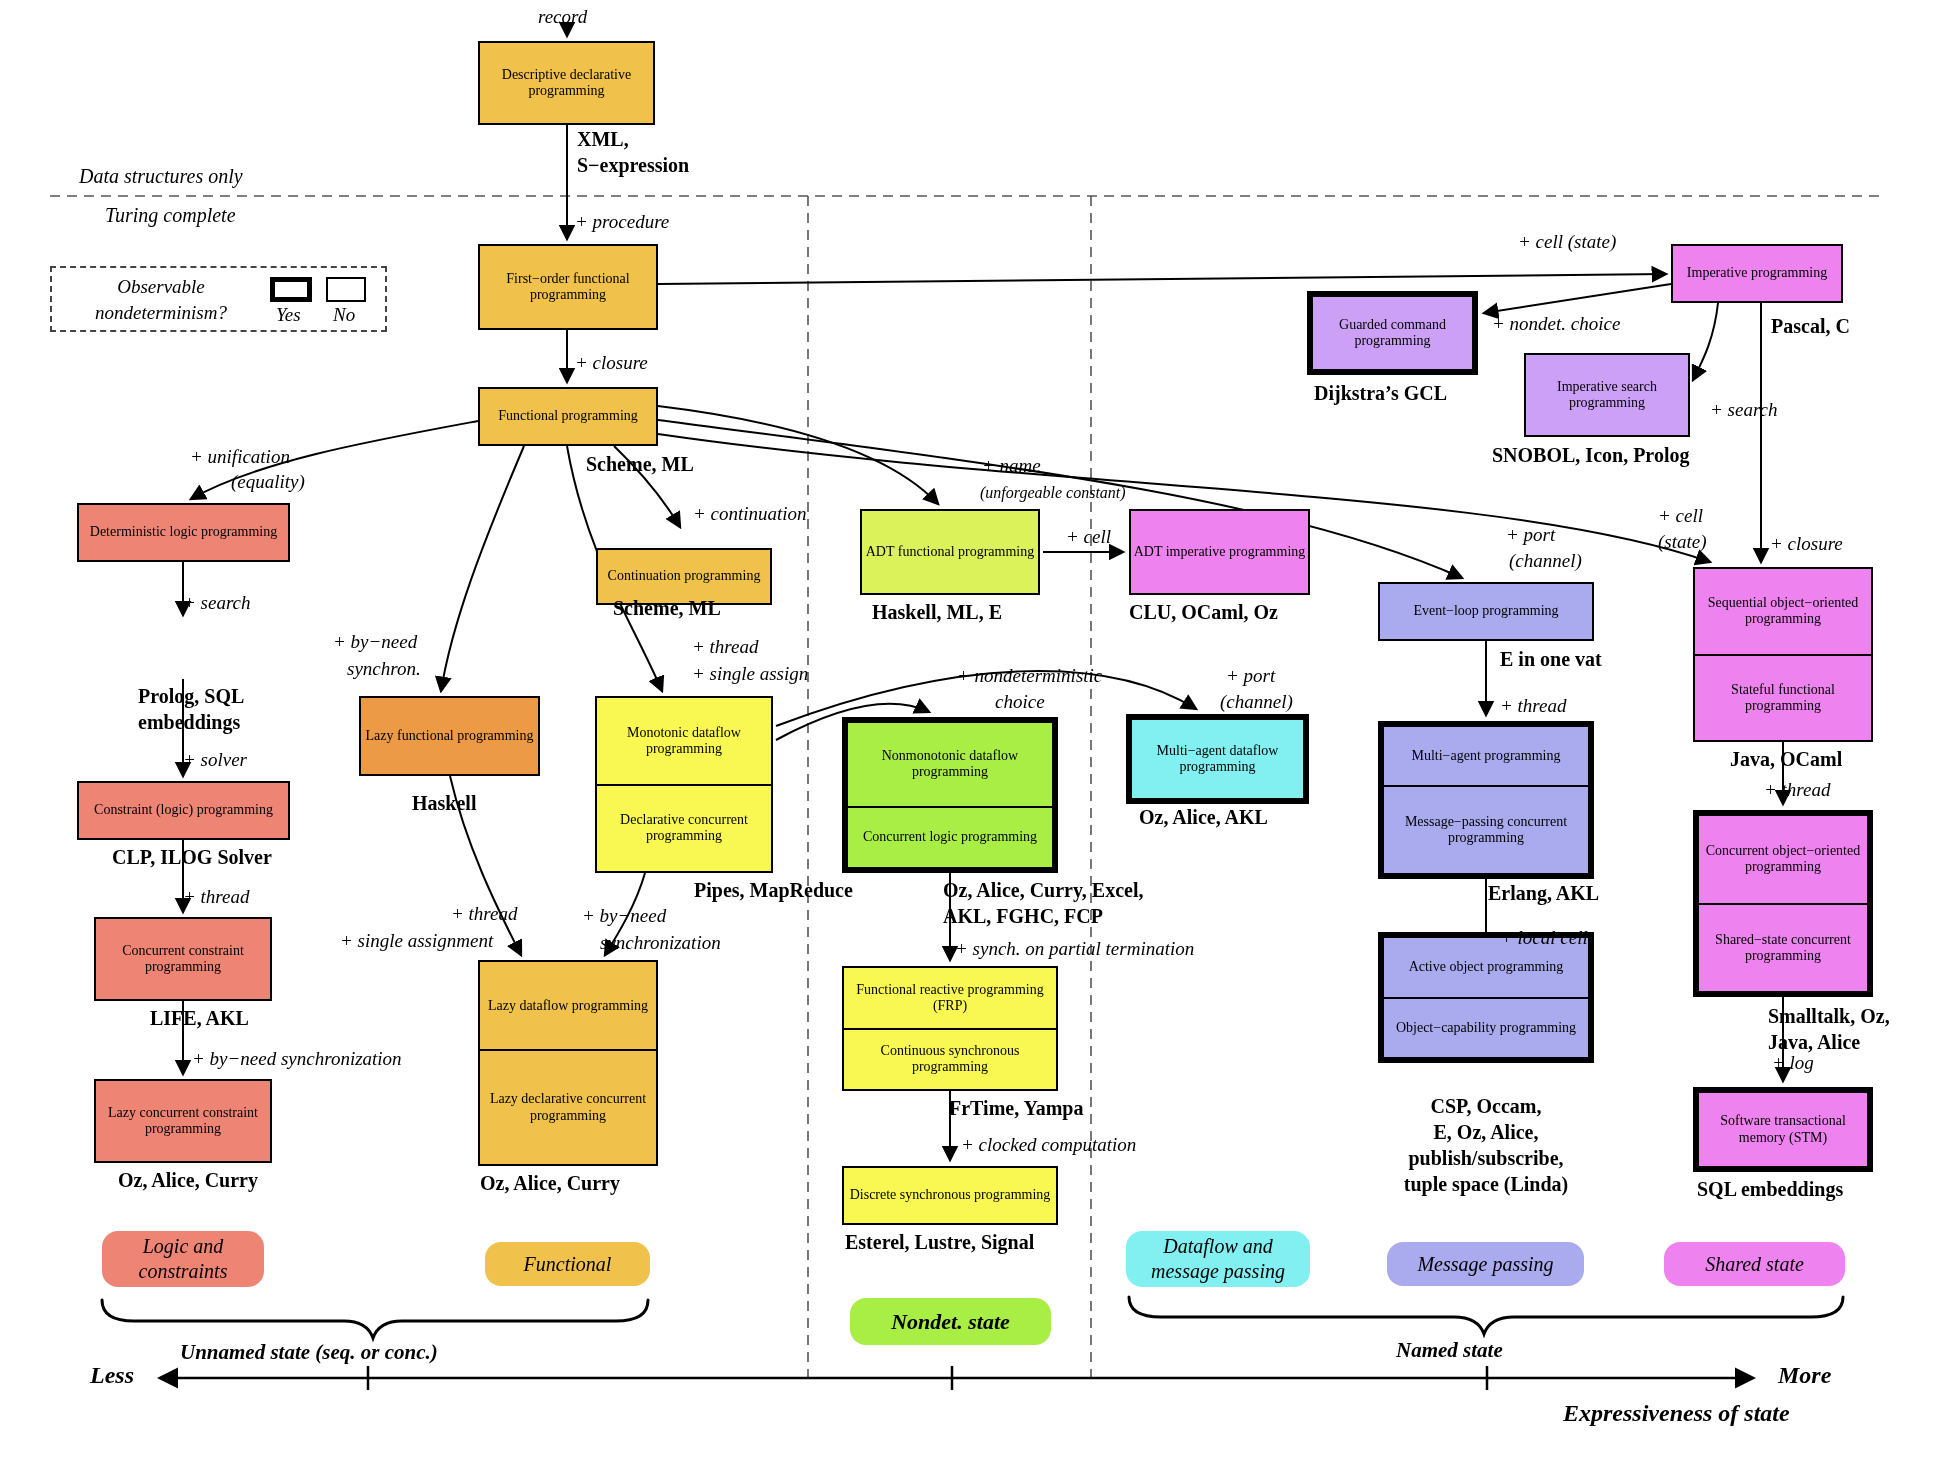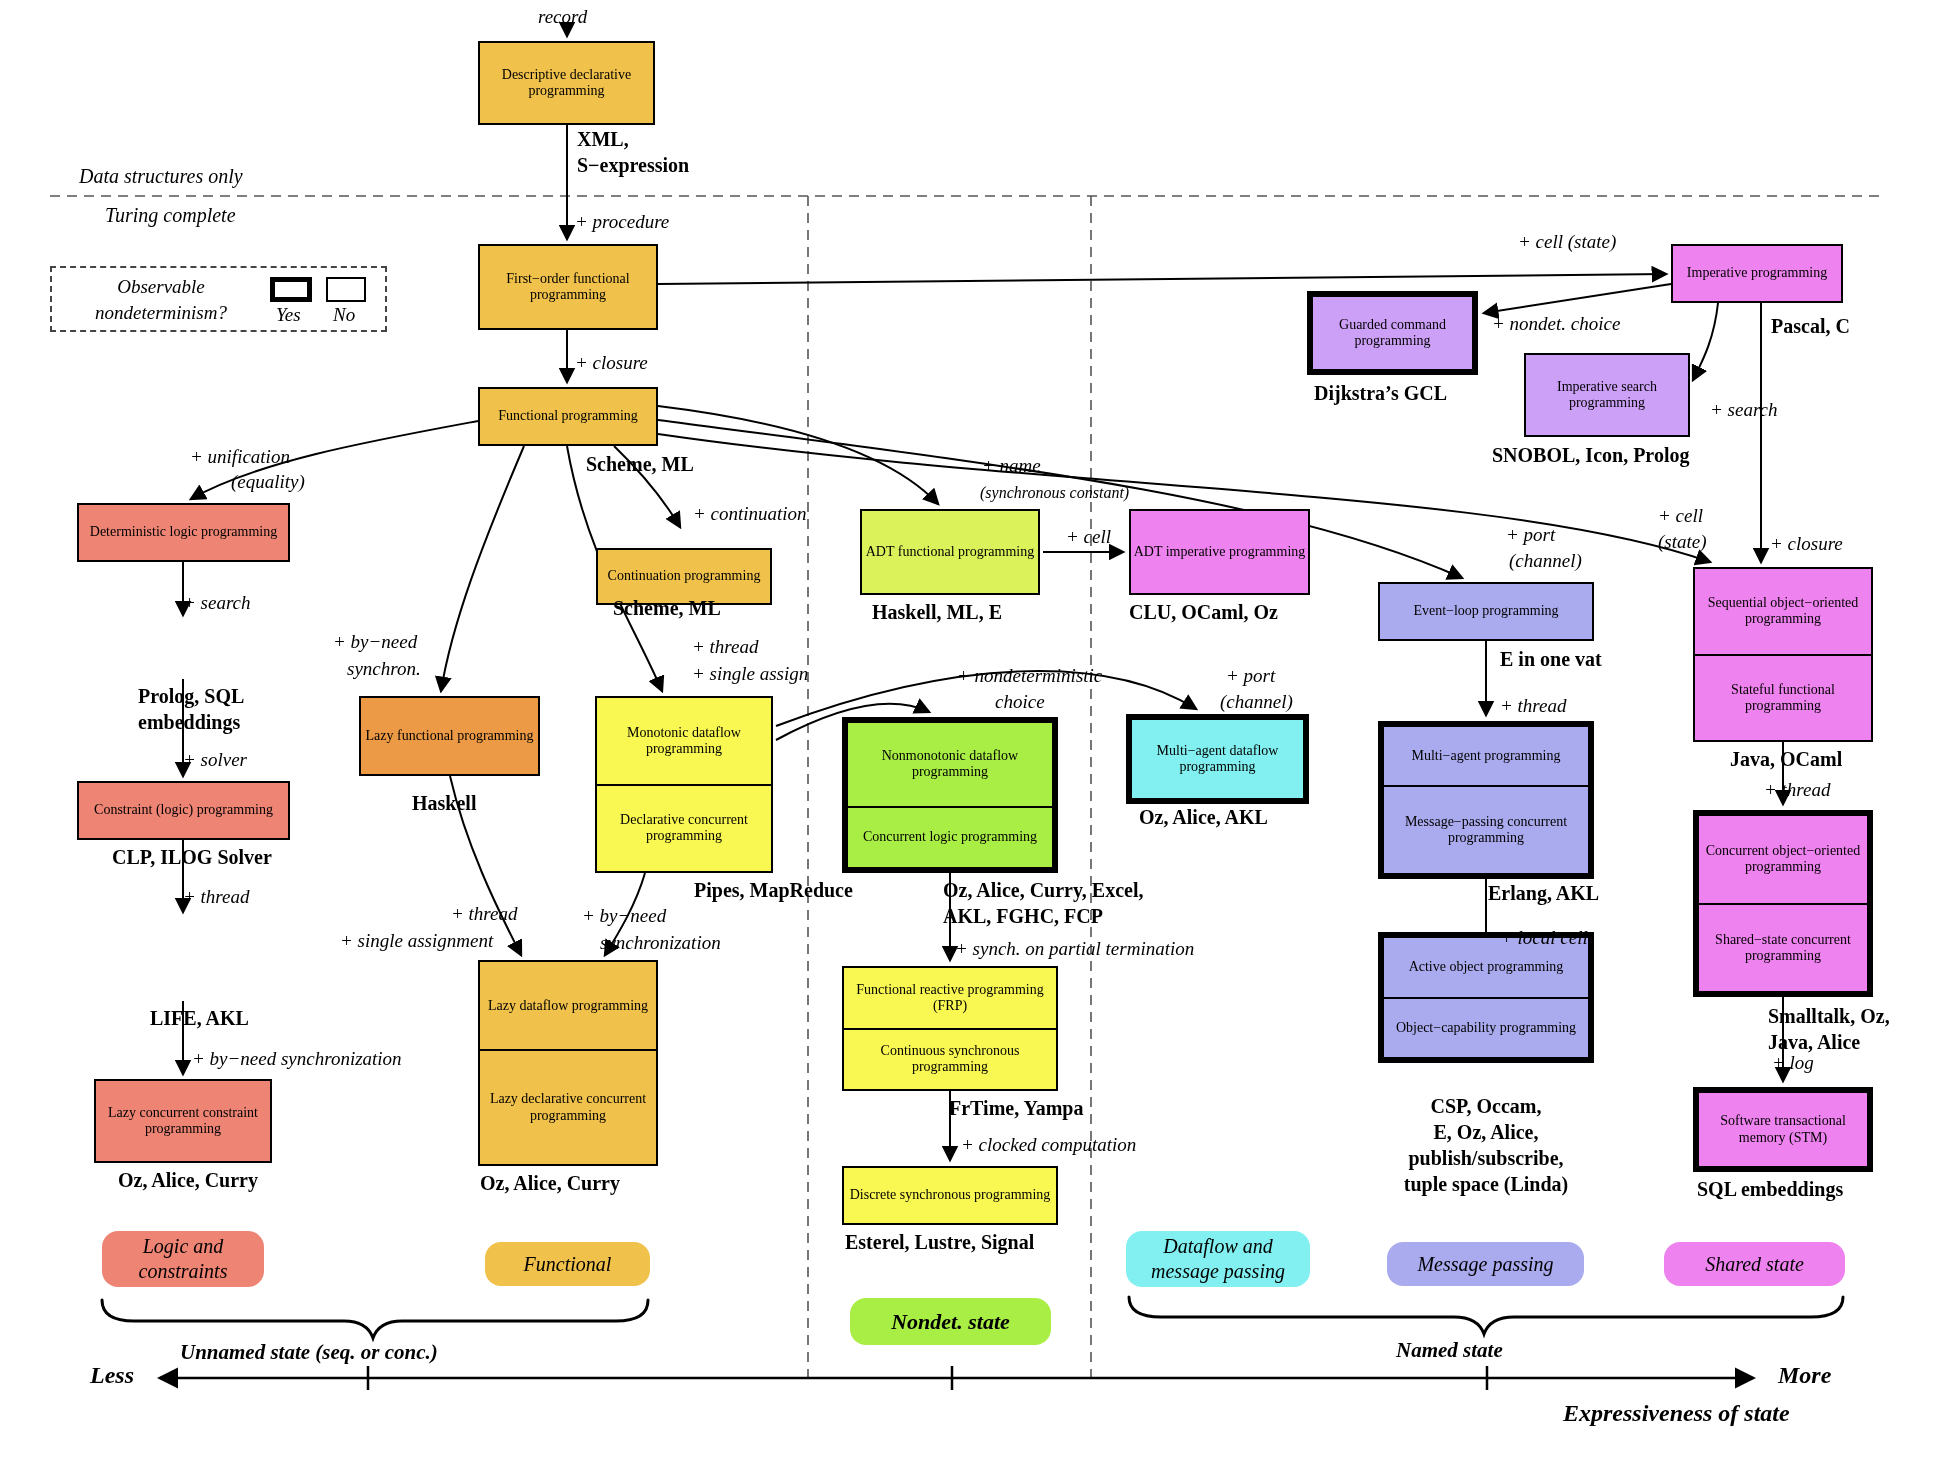--- a/index.html
+++ b/index.html
@@ -116,20 +116,23 @@
   <div class="pbox c-gold" style="left:596px;top:548px;width:176px;height:57px">
       <span>Continuation programming</span>
     </div>
 
   <div class="pbox c-salmon" style="left:77px;top:503px;width:213px;height:59px">
       <span>Deterministic logic programming</span>
     </div>
   <div class="pbox c-salmon" style="left:77px;top:781px;width:213px;height:59px">
       <span>Constraint (logic) programming</span>
     </div>
+  <div class="pbox c-salmon" style="left:94px;top:917px;width:178px;height:84px">
+      <span>Concurrent constraint programming</span>
+    </div>
   <div class="pbox c-salmon" style="left:94px;top:1079px;width:178px;height:84px">
       <span>Lazy concurrent constraint programming</span>
     </div>
 
   <div class="pbox c-orange" style="left:359px;top:696px;width:181px;height:80px">
       <span>Lazy functional programming</span>
     </div>
 
   <div class="pbox split c-yellow" style="left:595px;top:696px;width:178px;height:177px">
     <div class="sec">Monotonic dataflow programming</div>
@@ -215,21 +218,21 @@
   <div class="lab" style="left:183px;top:590px">+ search</div>
   <div class="lab" style="left:183px;top:747px">+ solver</div>
   <div class="lab" style="left:183px;top:884px">+ thread</div>
   <div class="lab" style="left:192px;top:1046px">+ by−need synchronization</div>
   <div class="lab" style="left:693px;top:501px">+ continuation</div>
   <div class="lab" style="left:333px;top:629px">+ by−need</div>
   <div class="lab" style="left:347px;top:656px">synchron.</div>
   <div class="lab" style="left:692px;top:634px">+ thread</div>
   <div class="lab" style="left:692px;top:661px">+ single assign</div>
   <div class="lab" style="left:982px;top:453px">+ name</div>
-  <div class="lab small" style="left:980px;top:482px">(synchronous constant)</div>
+  <div class="lab small" style="left:980px;top:482px">(unforgeable constant)</div>
   <div class="lab" style="left:1066px;top:524px">+ cell</div>
   <div class="lab" style="left:957px;top:663px">+ nondeterministic</div>
   <div class="lab" style="left:995px;top:689px">choice</div>
   <div class="lab" style="left:1226px;top:663px">+ port</div>
   <div class="lab" style="left:1220px;top:689px">(channel)</div>
   <div class="lab" style="left:451px;top:901px">+ thread</div>
   <div class="lab" style="left:340px;top:928px">+ single assignment</div>
   <div class="lab" style="left:582px;top:903px">+ by−need</div>
   <div class="lab" style="left:600px;top:930px">synchronization</div>
   <div class="lab" style="left:955px;top:936px">+ synch. on partial termination</div>

